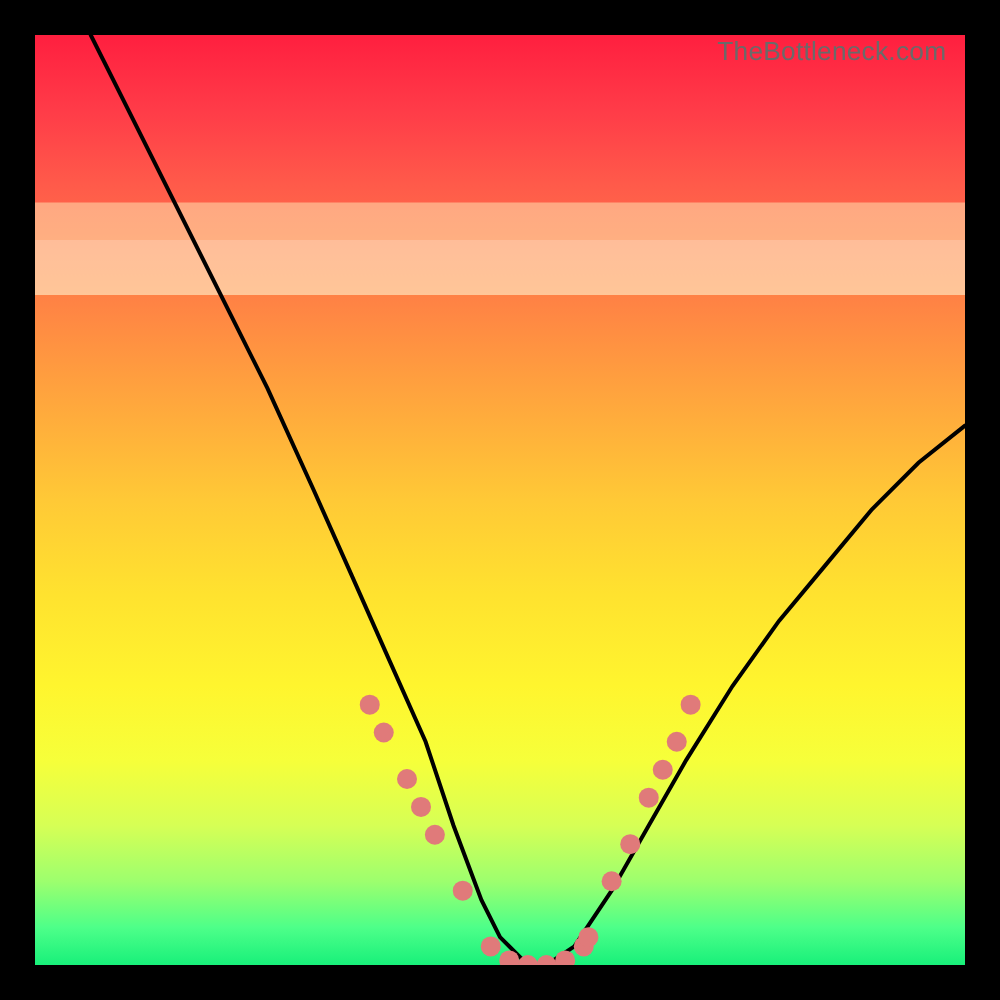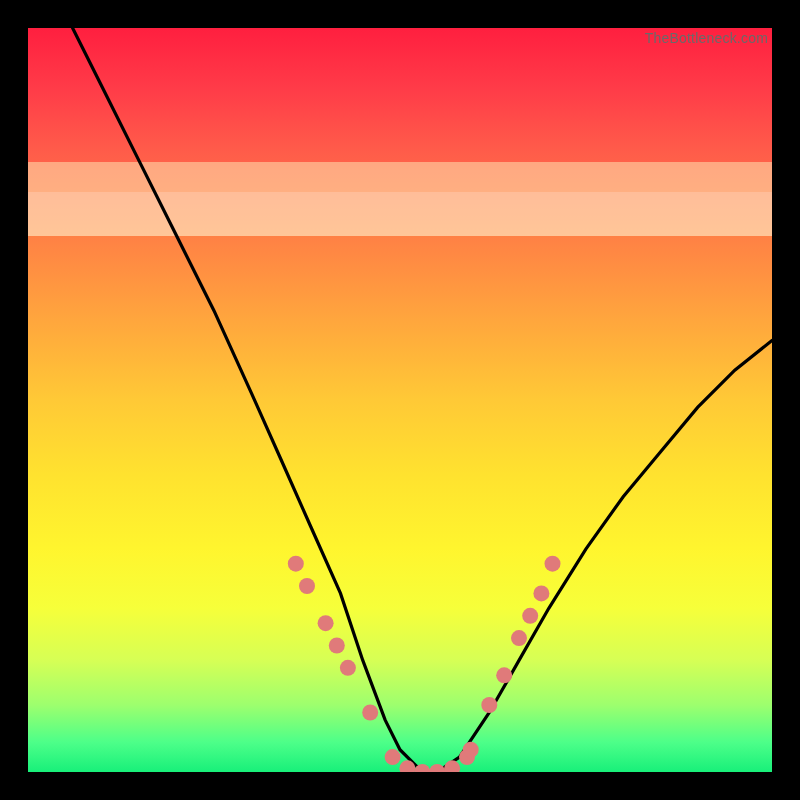--- a/index.html
+++ b/index.html
@@ -41,23 +41,23 @@
       #f6ff3a 78%,
       #d6ff55 85%,
       #9dff6e 91%,
       #4dff89 96%,
       #18f07a 100%
     );
   }
   .watermark {
     position: absolute;
     top: 2px;
-    right: 4px;
+    right: 15px;
     color: #6a6a6a;
-    font-size: 14px;
+    font-size: 21px;
     font-weight: 500;
     letter-spacing: 0.2px;
     user-select: none;
   }
   svg.curve {
     position: absolute;
     left: 0; top: 0;
     width: 744px;
     height: 744px;
   }

